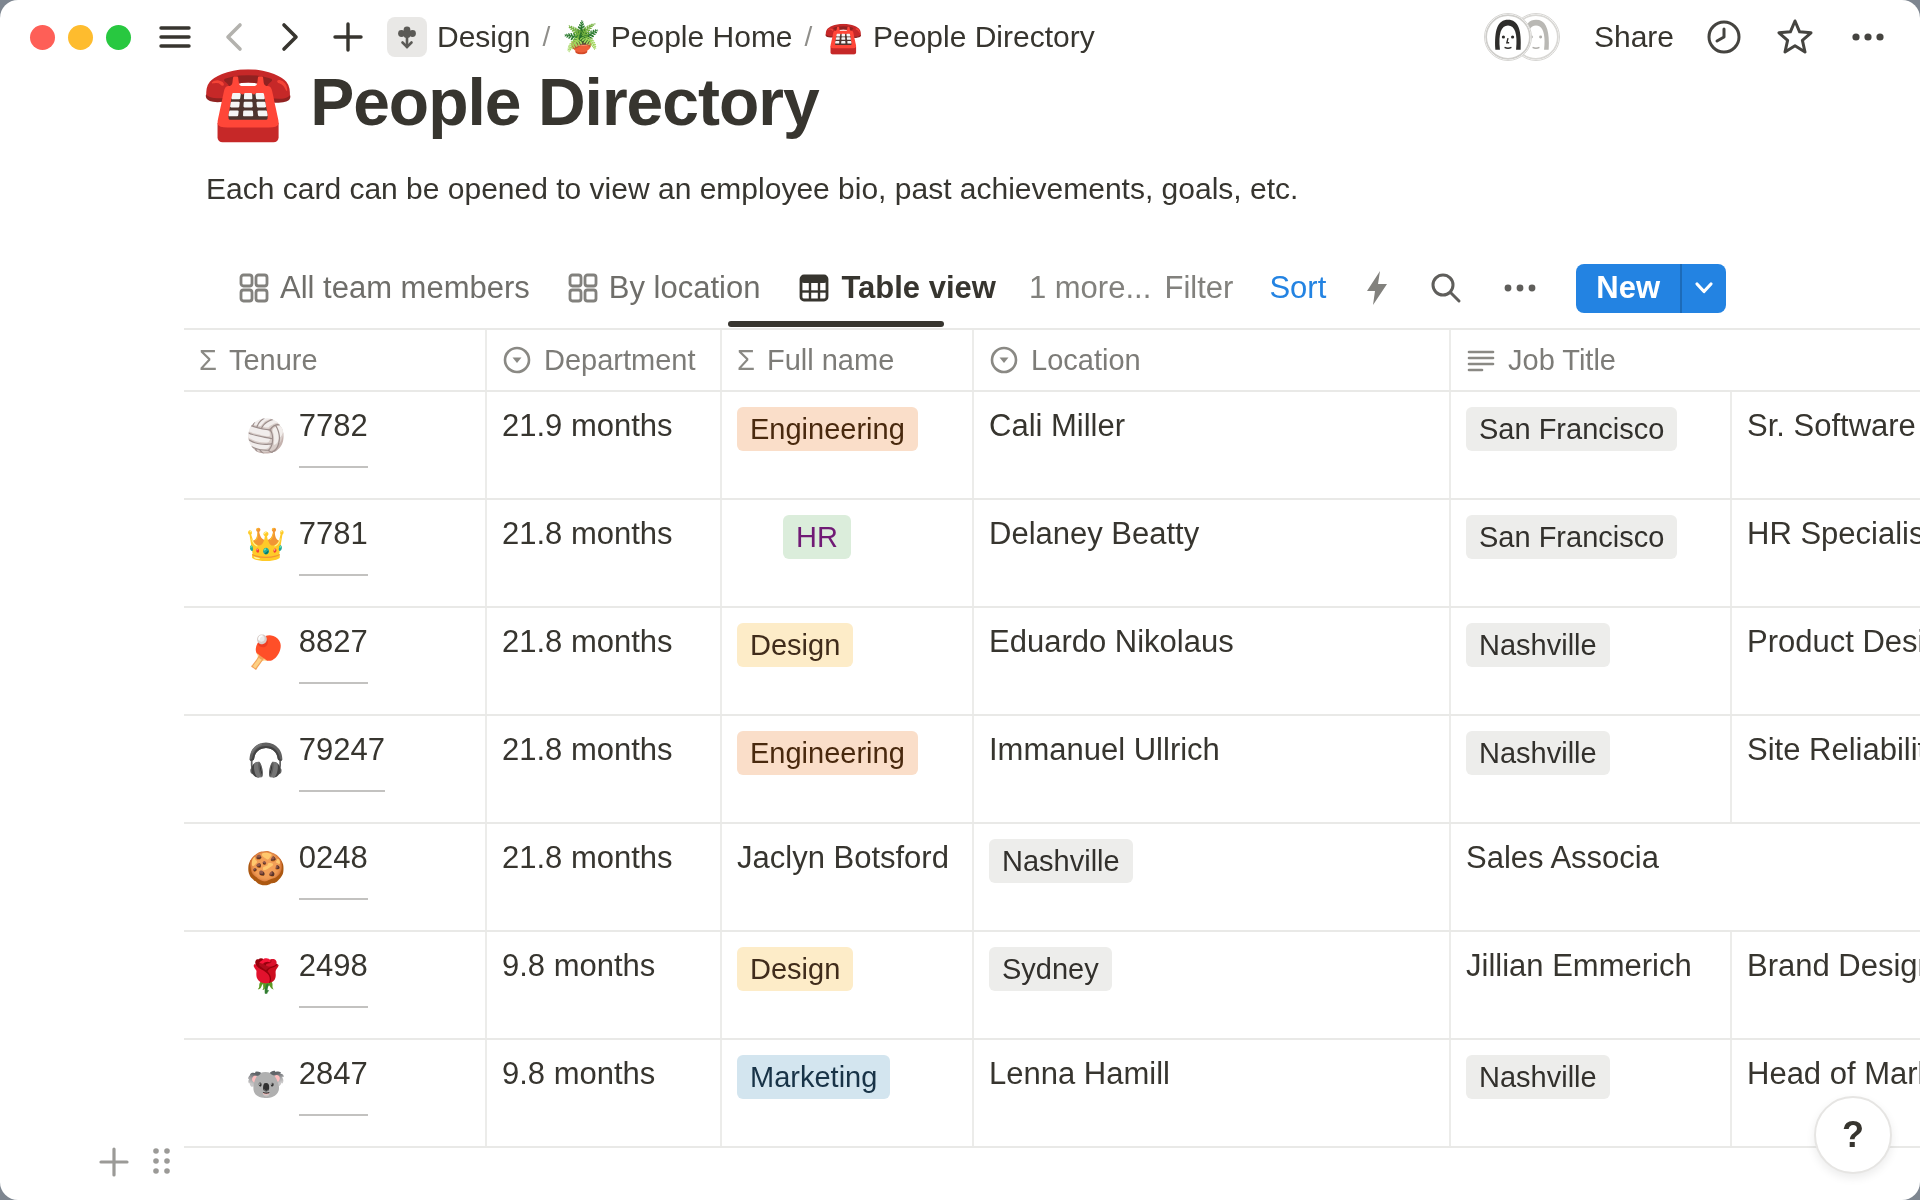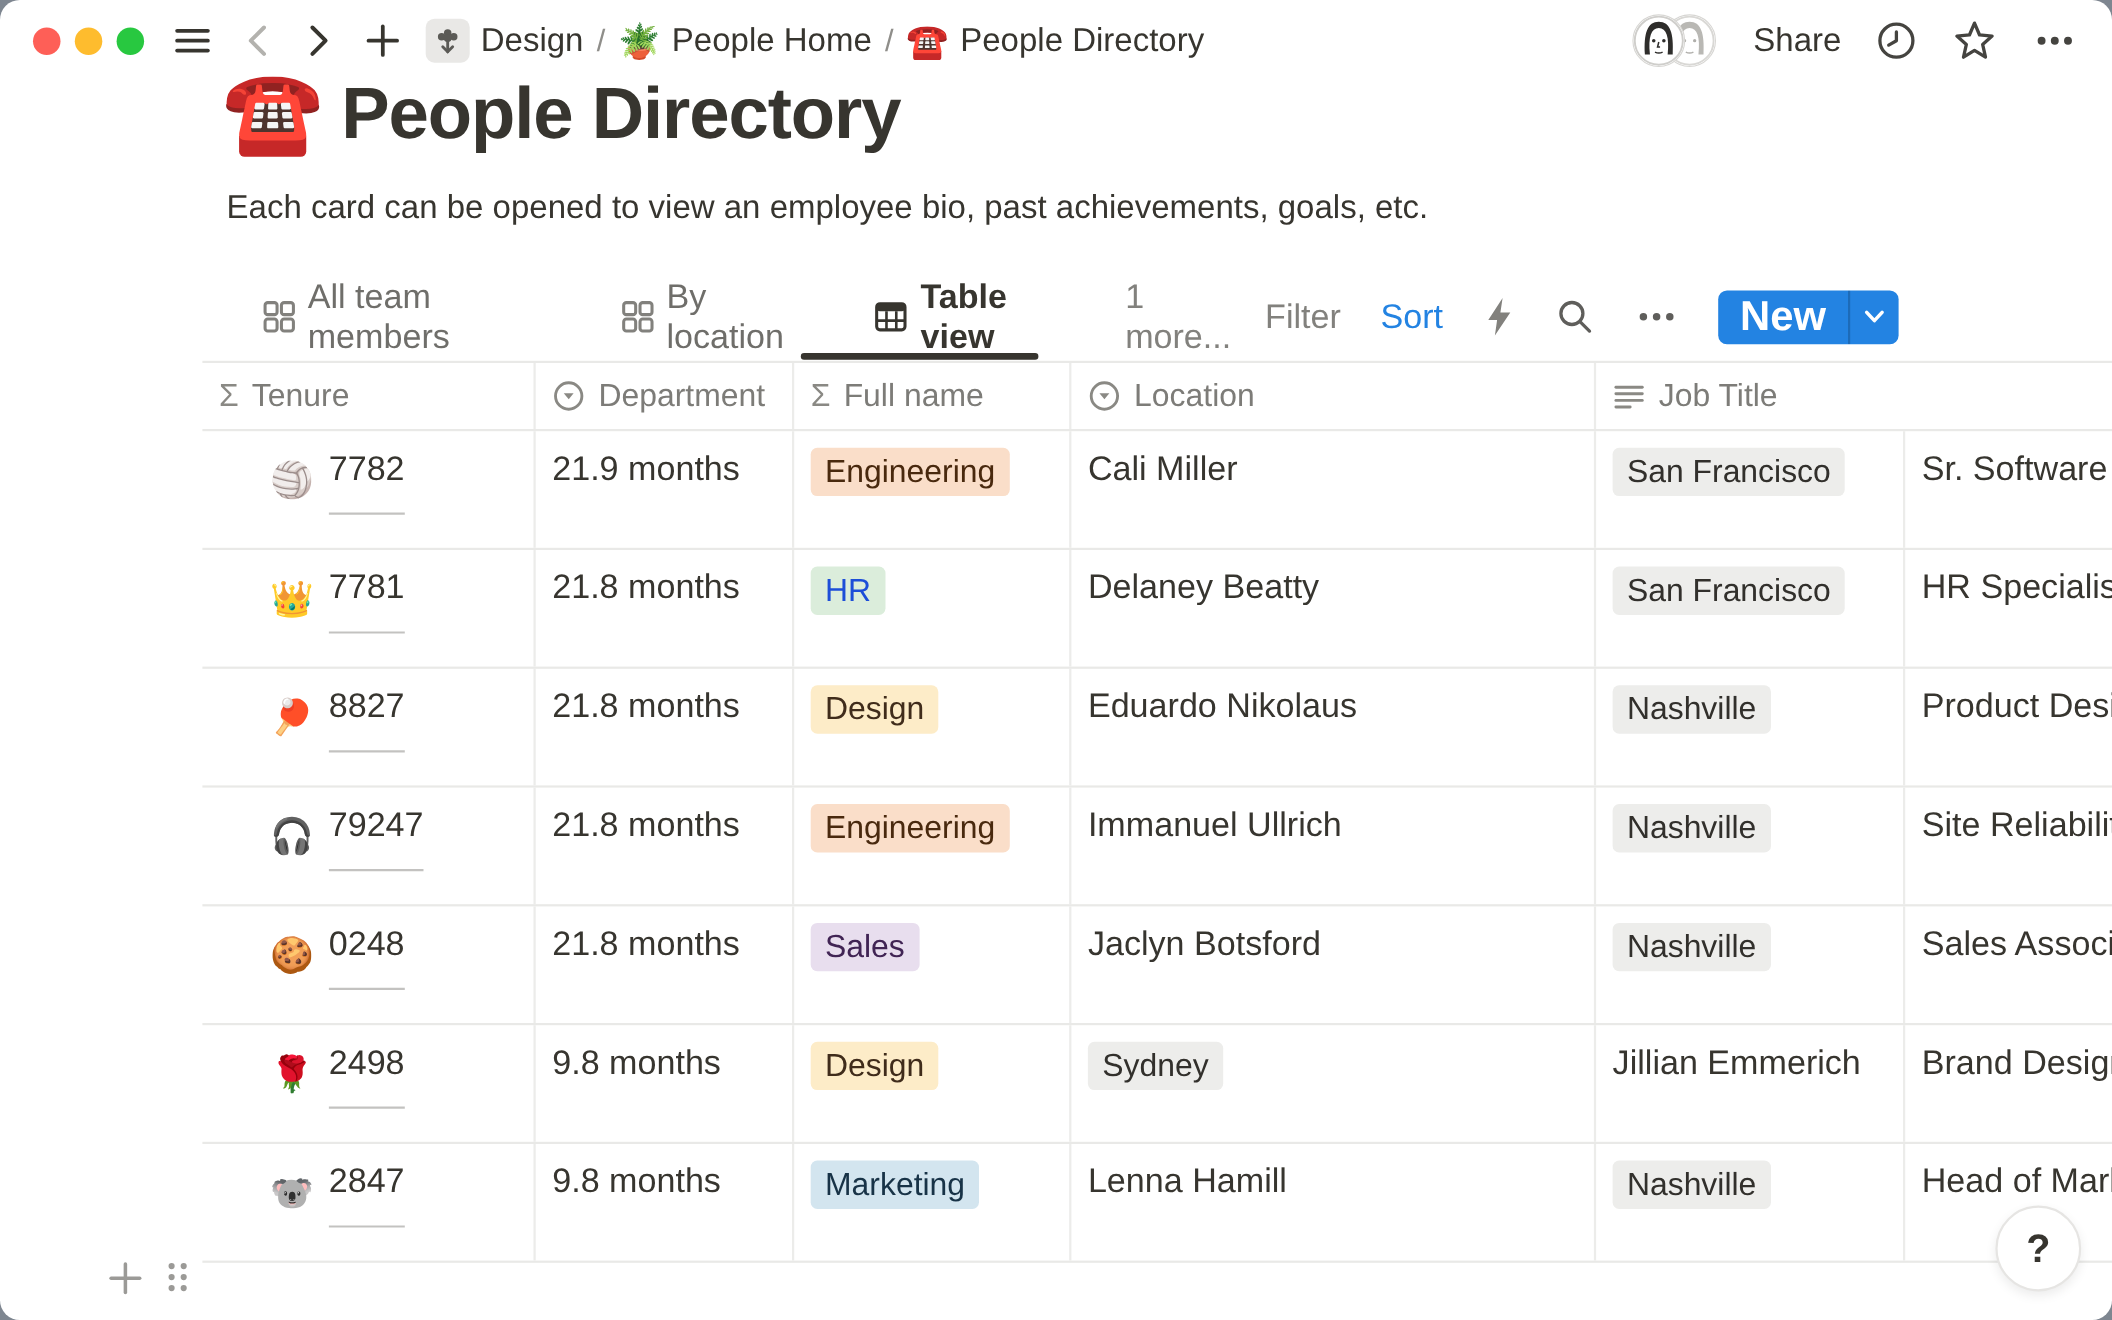--- a/index.html
+++ b/index.html
@@ -34,21 +34,21 @@
   
   .toolbar{position:absolute;top:252px;left:224px;right:194px;height:72px;display:flex;align-items:center;}
   .tabs{display:flex;align-items:center;gap:8px;}
   .tab{display:flex;align-items:center;gap:11px;padding:0 15px;font-size:31px;color:#6f6e6a;cursor:pointer;height:60px;}
   .tab.active{color:#37352F;font-weight:600;}
   .tab-more{padding:0 6px;font-size:31px;color:#82817d;cursor:pointer;margin-left:4px;}
   .toolbar-right{margin-left:auto;display:flex;align-items:center;gap:36px;}
   .tb-text{font-size:31px;color:#82817d;cursor:pointer;}
   .tb-text.sort{color:#2383E2;}
   .new-btn{display:flex;align-items:stretch;background:#2383E2;border-radius:8px;overflow:hidden;height:49px;cursor:pointer;}
-  .new-main{display:flex;align-items:center;color:#fff;font-size:38px;font-weight:600;padding:0 20px;}
+  .new-main{display:flex;align-items:center;color:#fff;font-size:31px;font-weight:600;padding:0 20px;}
   .new-chev{display:flex;align-items:center;justify-content:center;width:44px;border-left:2px solid rgba(0,0,0,0.18);}
   .toolbar-border{position:absolute;top:328px;left:184px;right:0;height:2px;background:#E9E9E7;}
   .tab-underline{position:absolute;top:321px;left:728px;width:216px;height:6px;background:#37352F;border-radius:3px;}
 
   
   .tbl{position:absolute;left:184px;top:330px;width:2018px;}
   .trow{display:grid;grid-template-columns:303px 235px 252px 477px 281px 470px;}
   .thead .cell{height:60px;display:flex;align-items:center;gap:12px;color:#7d7c78;font-size:29px;}
   .cell{box-sizing:border-box;padding-left:15px;border-right:2px solid #ECECEA;overflow:hidden;white-space:nowrap;}
   .cell:last-child{border-right:none;}
@@ -316,21 +316,21 @@
       </div>
 
       <div class="trow">
         <div class="cell c1">
           <span class="id-wrap">
               <span class="row-emoji">👑</span>
               <span class="id-link">7781</span>
             </span>
         </div>
         <div class="cell"><span>21.8 months</span></div>
-        <div class="cell"><span class="badge" style="background-color: rgb(219, 237, 219); color: #1d4ed8;">HR</span></div>
+        <div class="cell"><span class="badge" style="background-color: rgb(219, 237, 219); color: #701a75; margin-left: 46px;">HR</span></div>
         <div class="cell"><span>Delaney Beatty</span></div>
         <div class="cell"><span class="badge loc">San Francisco</span></div>
         <div class="cell"><span>HR Specialist</span></div>
       </div>
 
       <div class="trow">
         <div class="cell c1">
           <span class="id-wrap">
               <span class="row-emoji">🏓</span>
               <span class="id-link">8827</span>
@@ -358,21 +358,20 @@
       </div>
 
       <div class="trow">
         <div class="cell c1">
           <span class="id-wrap">
               <span class="row-emoji">🍪</span>
               <span class="id-link">0248</span>
             </span>
         </div>
         <div class="cell"><span>21.8 months</span></div>
-        <div class="cell"><span class="badge" style="background-color: rgb(232, 222, 238); color: rgb(65, 36, 84);">Sales</span></div>
         <div class="cell"><span>Jaclyn Botsford</span></div>
         <div class="cell"><span class="badge loc">Nashville</span></div>
         <div class="cell"><span>Sales Associa</span></div>
       </div>
 
       <div class="trow">
         <div class="cell c1">
           <span class="id-wrap">
               <span class="row-emoji">🌹</span>
               <span class="id-link">2498</span>

